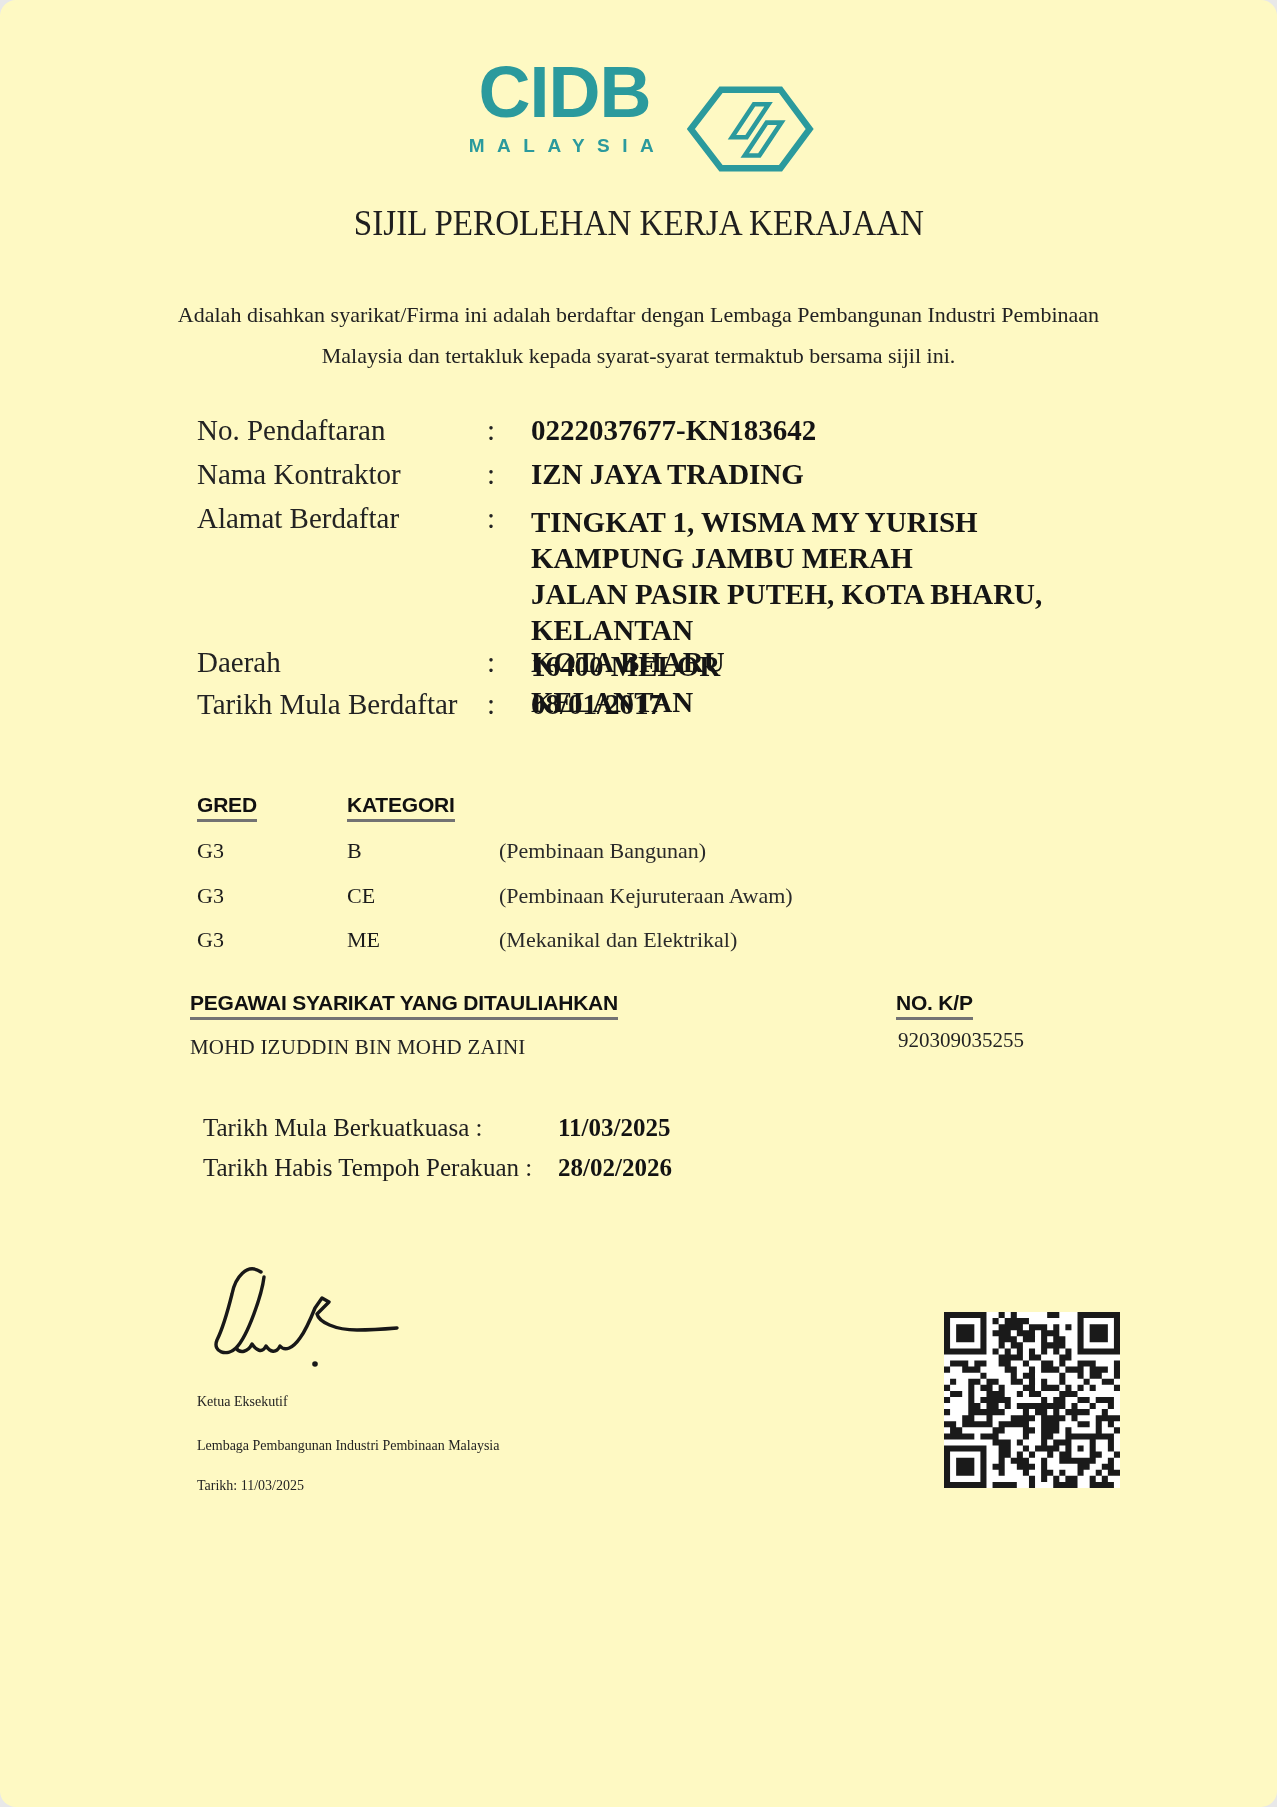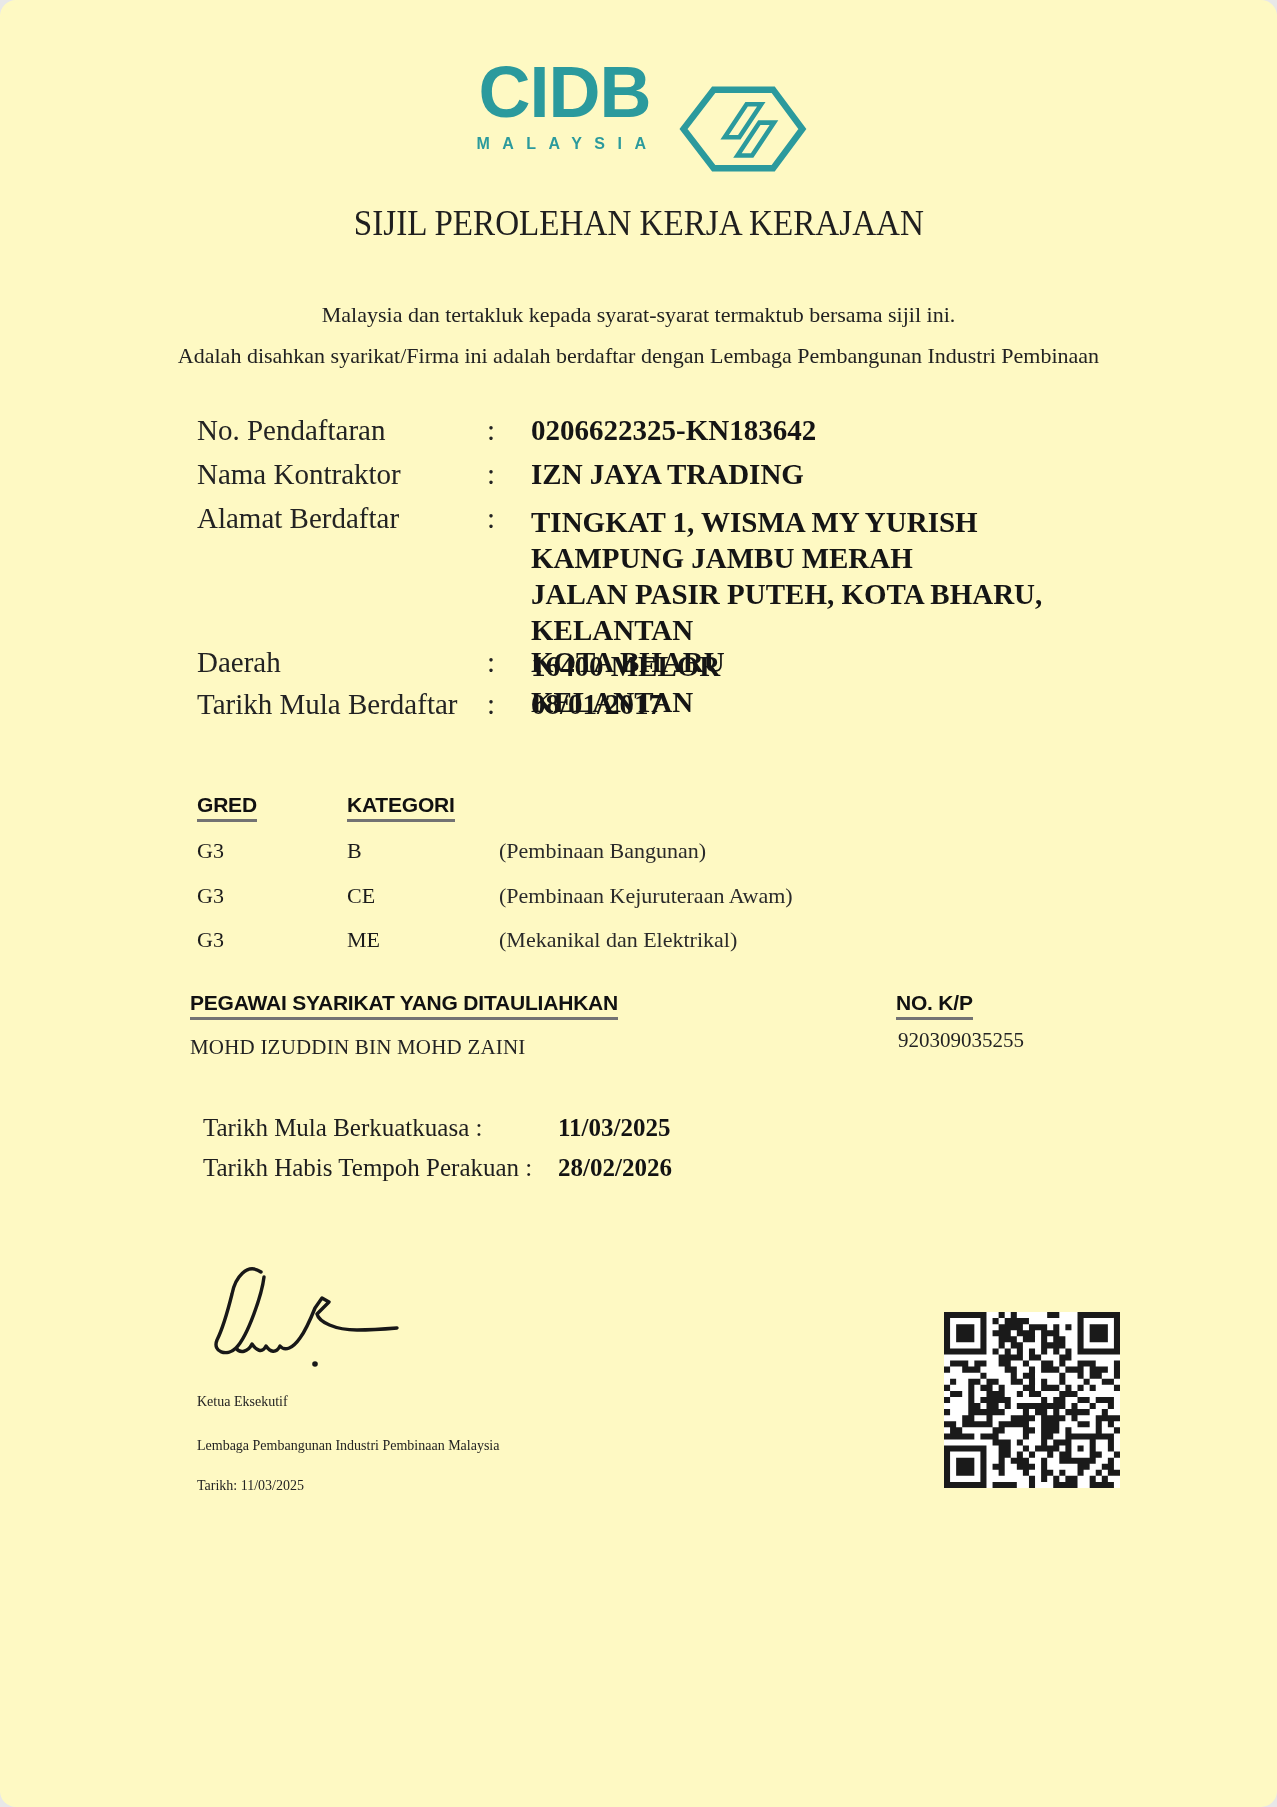--- a/index.html
+++ b/index.html
@@ -17,21 +17,21 @@
   
   .logo-wrap { position:absolute; top:58px; left:50%; transform:translateX(-50%); display:flex; gap:20px; align-items:flex-start; }
   .wordmark-col { display:flex; flex-direction:column; align-items:center; }
   .wordmark {
     font-family:"Liberation Sans", sans-serif;
     font-weight:700; font-size:72px; line-height:0.95;
     letter-spacing:-1px; color:var(--teal);
   }
   .wordmark-sub {
     font-family:"Liberation Sans", sans-serif;
-    font-weight:600; font-size:16px; letter-spacing:12.5px;
+    font-weight:600; font-size:19px; letter-spacing:12.5px;
     color:var(--teal); margin-top:9px; padding-left:6px;
   }
   .hexagon-svg { margin-top:24px; }
   
   .cert-title {
     position:absolute; top:202px; left:0; right:0;
     text-align:center; font-size:36px; font-weight:500;
     color:#1f1f1f; letter-spacing:0;
   }
   .cert-title .squeeze { display:inline-block; transform:scaleX(0.92); transform-origin:center; }
@@ -96,28 +96,28 @@
       <path d="M 50,60 L 74,24 L 90,24 L 66,60 Z" fill="none" stroke="#2b9a9d" stroke-width="5"></path>
       <path d="M 64,80 L 88,44 L 104,44 L 80,80 Z" fill="none" stroke="#2b9a9d" stroke-width="5"></path>
     </svg>
   </div>
 
   <div class="cert-title">
     <span class="squeeze">SIJIL PEROLEHAN KERJA KERAJAAN</span>
   </div>
 
   <div class="intro">
+    <div>Adalah disahkan syarikat/Firma ini adalah berdaftar dengan Lembaga Pembangunan Industri Pembinaan</div>
     <div>Malaysia dan tertakluk kepada syarat-syarat termaktub bersama sijil ini.</div>
-    <div>Adalah disahkan syarikat/Firma ini adalah berdaftar dengan Lembaga Pembangunan Industri Pembinaan</div>
   </div>
 
   <div class="reg-row" style="top:416px">
     <div class="reg-label">No. Pendaftaran</div>
     <div class="reg-colon">:</div>
-    <div class="reg-value">0206622325-KN183642</div>
+    <div class="reg-value">0222037677-KN183642</div>
   </div>
 
   <div class="reg-row" style="top:460px">
     <div class="reg-label">Nama Kontraktor</div>
     <div class="reg-colon">:</div>
     <div class="reg-value">IZN JAYA TRADING</div>
   </div>
 
   <div class="reg-row" style="top:504px">
     <div class="reg-label">Alamat Berdaftar</div>

